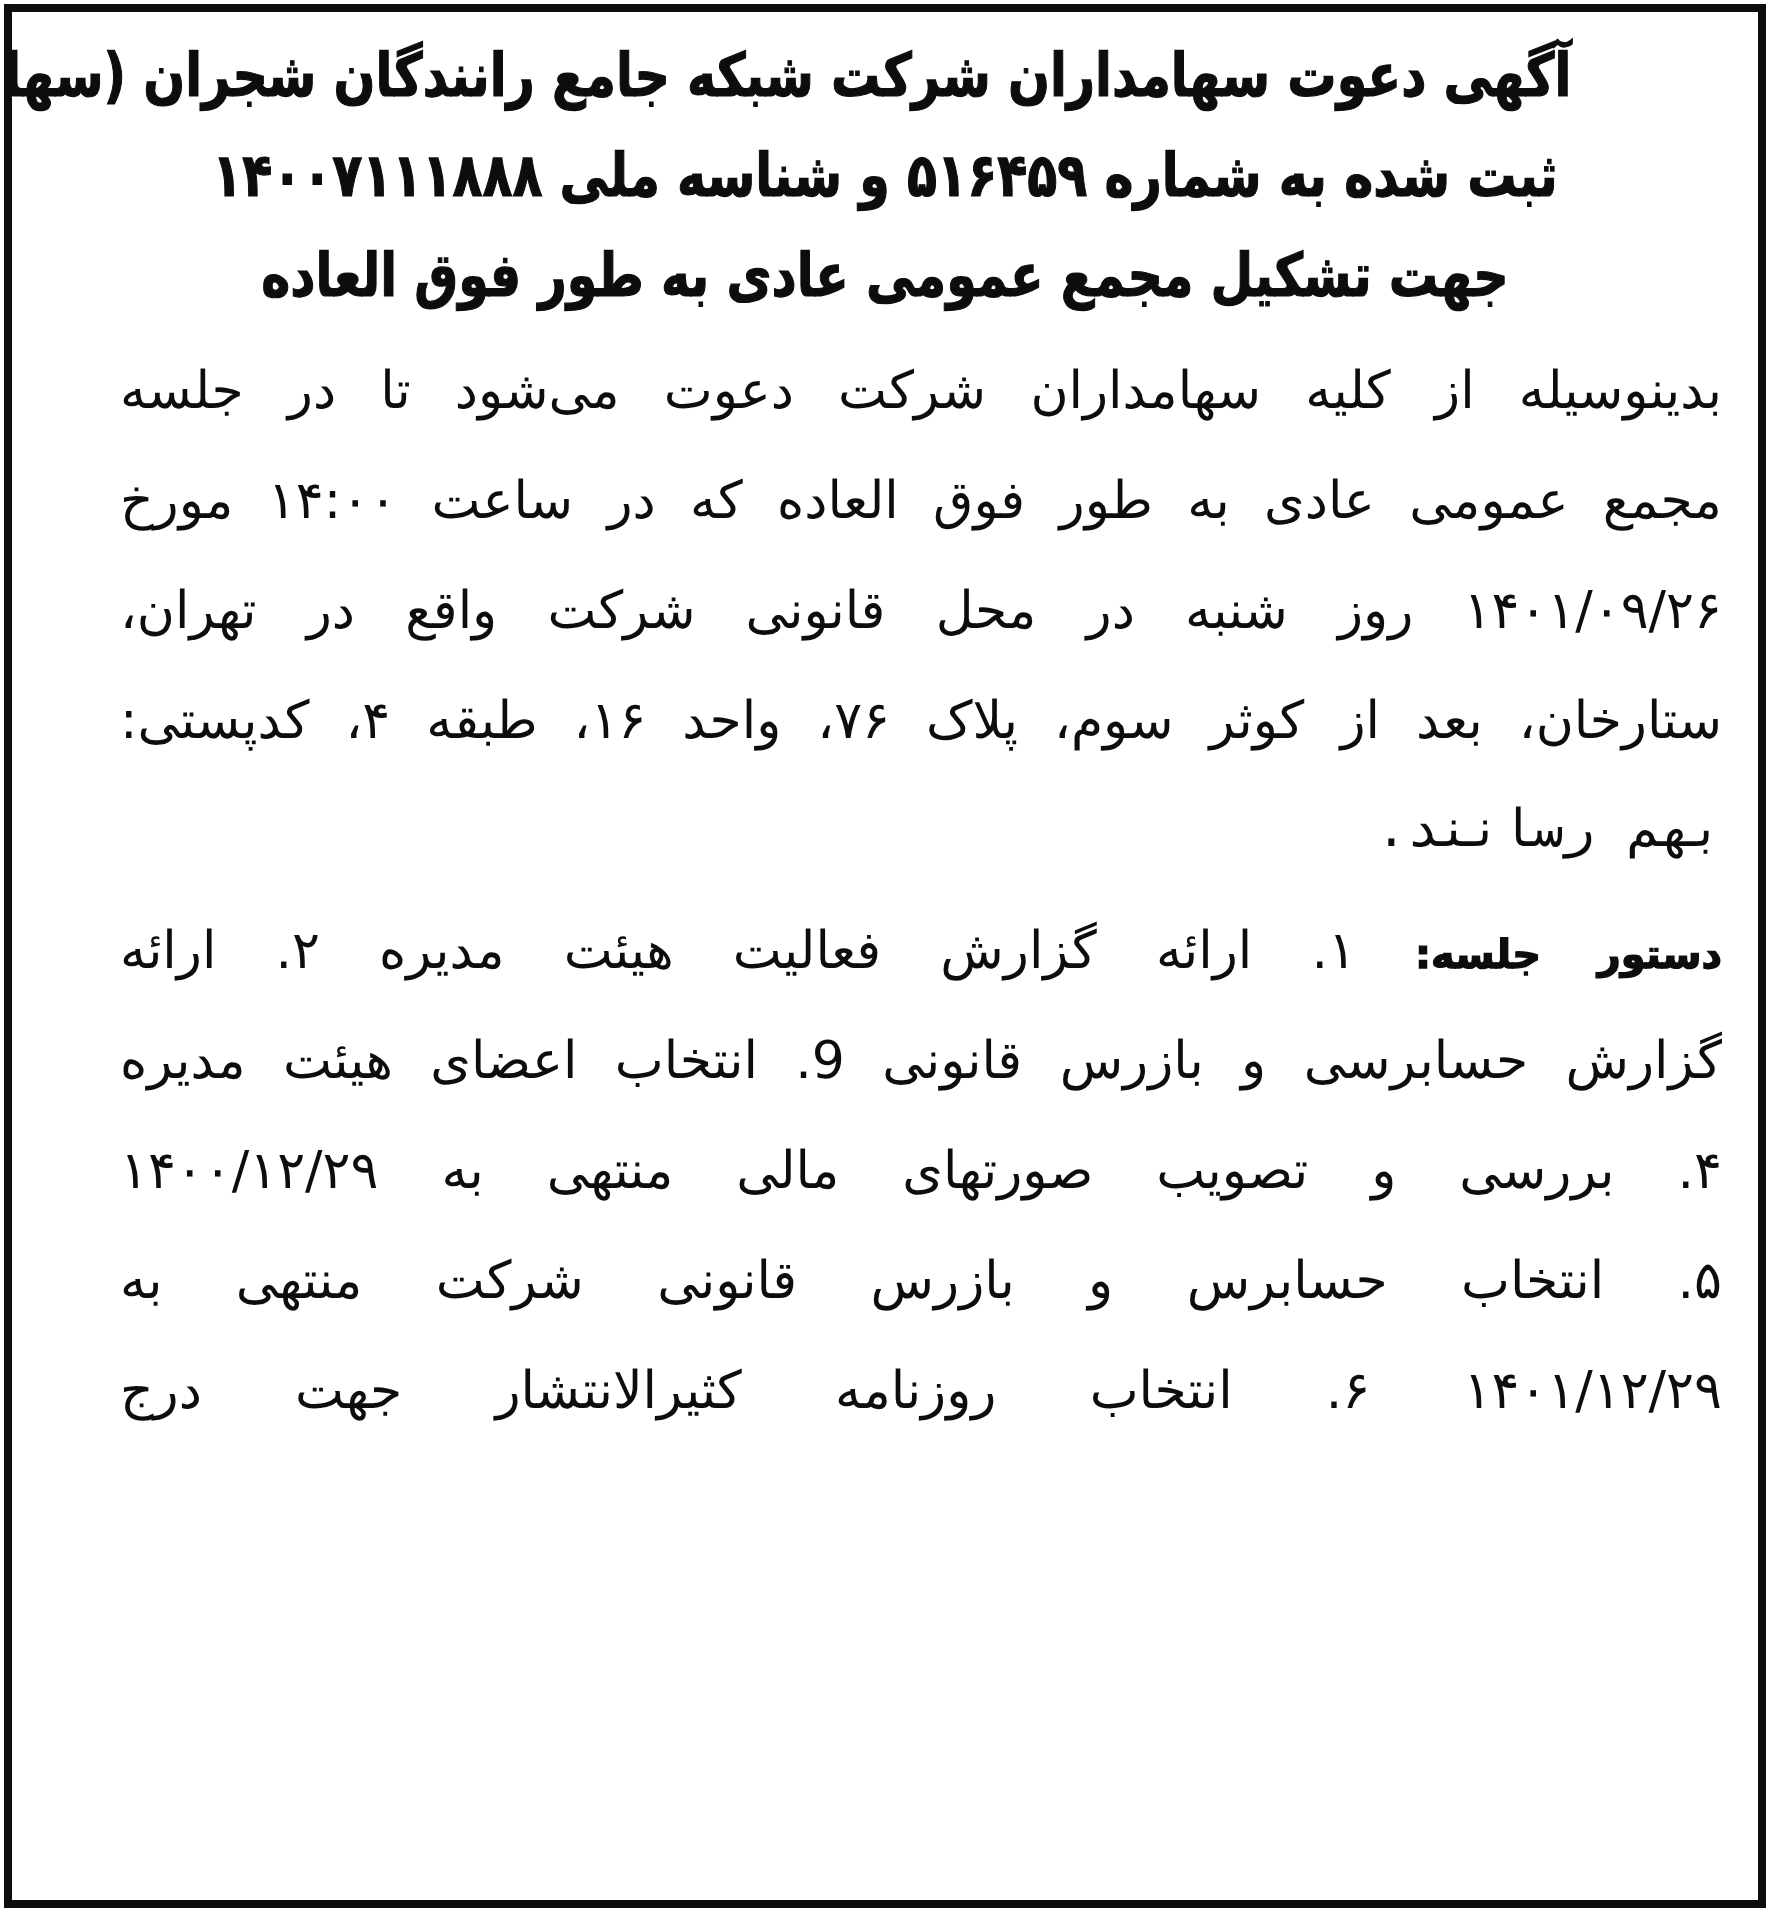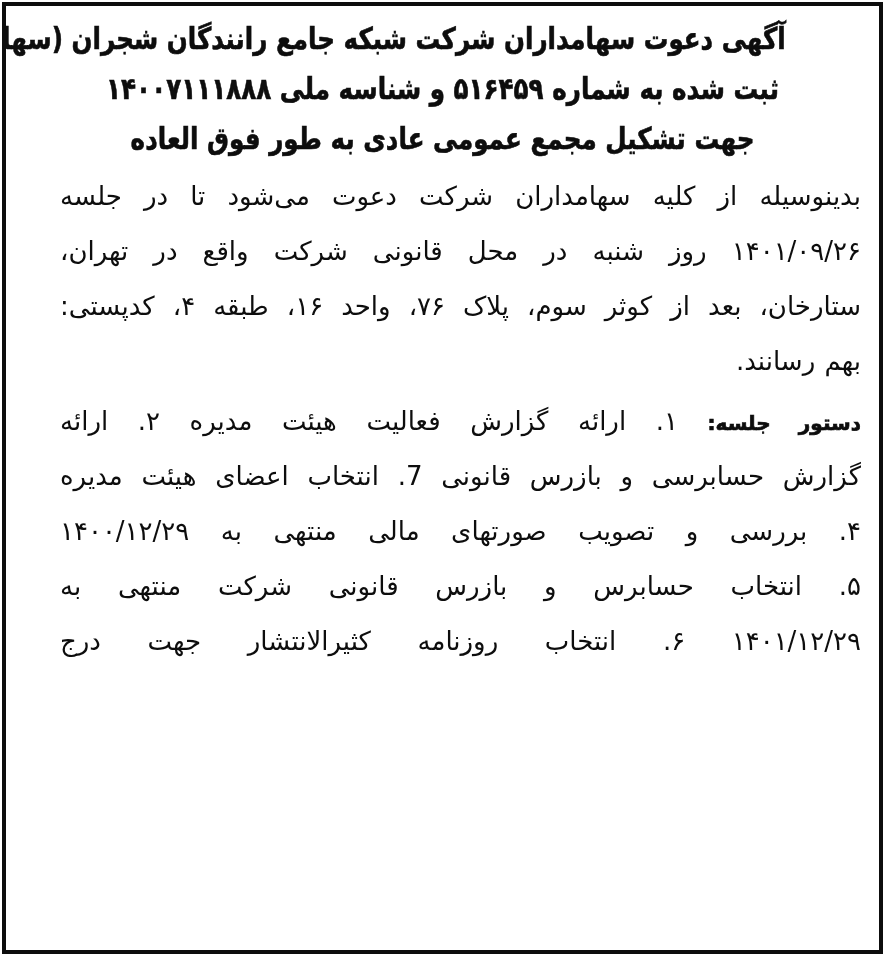--- a/index.html
+++ b/index.html
@@ -47,20 +47,21 @@
     height: 55px;
     overflow: hidden;
     text-align: justify;
     text-align-last: justify;
     word-spacing: 1px;
     margin-left: 36px;
   }
   .line.end {
     text-align: right;
     text-align-last: right;
+    font-family: Liberation Mono, monospace;
   }
   .agenda-label {
     font-weight: bold;
     font-size: 20px;
     -webkit-text-stroke: 0.7px #0d0d0d;
     white-space: nowrap;
   }
   .signature {
     margin-top: 6px;
     padding-left: 10px;
@@ -80,31 +81,32 @@
   <div class="sheet">
 
     <header>
       <div class="t-line">آگهی دعوت سهامداران شرکت شبکه جامع رانندگان شجران (سهامی خاص)</div>
       <div class="t-line">ثبت شده به شماره ۵۱۶۴۵۹ و شناسه ملی ۱۴۰۰۷۱۱۱۸۸۸</div>
       <div class="t-line">جهت تشکیل مجمع عمومی عادی به طور فوق العاده</div>
     </header>
 
     <section class="para">
       <div class="line">بدینوسیله از کلیه سهامداران شرکت دعوت می‌شود تا در جلسه</div>
+      <div class="line">مجمع عمومی عادی به طور فوق العاده که در ساعت ۱۴:۰۰ مورخ</div>
       <div class="line">۱۴۰۱/۰۹/۲۶ روز شنبه در محل قانونی شرکت واقع در تهران،</div>
       <div class="line">ستارخان، بعد از کوثر سوم، پلاک ۷۶، واحد ۱۶، طبقه ۴، کدپستی:</div>
       <div class="line end">بهم رسانند.</div>
     </section>
 
     <section class="para">
       <div class="line">
         <span class="agenda-label">دستور جلسه:</span>
         <span>۱. ارائه گزارش فعالیت هیئت مدیره ۲. ارائه</span>
       </div>
-      <div class="line">گزارش حسابرسی و بازرس قانونی 7. انتخاب اعضای هیئت مدیره</div>
+      <div class="line">گزارش حسابرسی و بازرس قانونی 9. انتخاب اعضای هیئت مدیره</div>
       <div class="line">۴. بررسی و تصویب صورتهای مالی منتهی به ۱۴۰۰/۱۲/۲۹</div>
       <div class="line">۵. انتخاب حسابرس و بازرس قانونی شرکت منتهی به</div>
       <div class="line">۱۴۰۱/۱۲/۲۹ ۶. انتخاب روزنامه کثیرالانتشار جهت درج</div>
     </section>
 
 
   </div>
 </div>
 
 </body></html>

